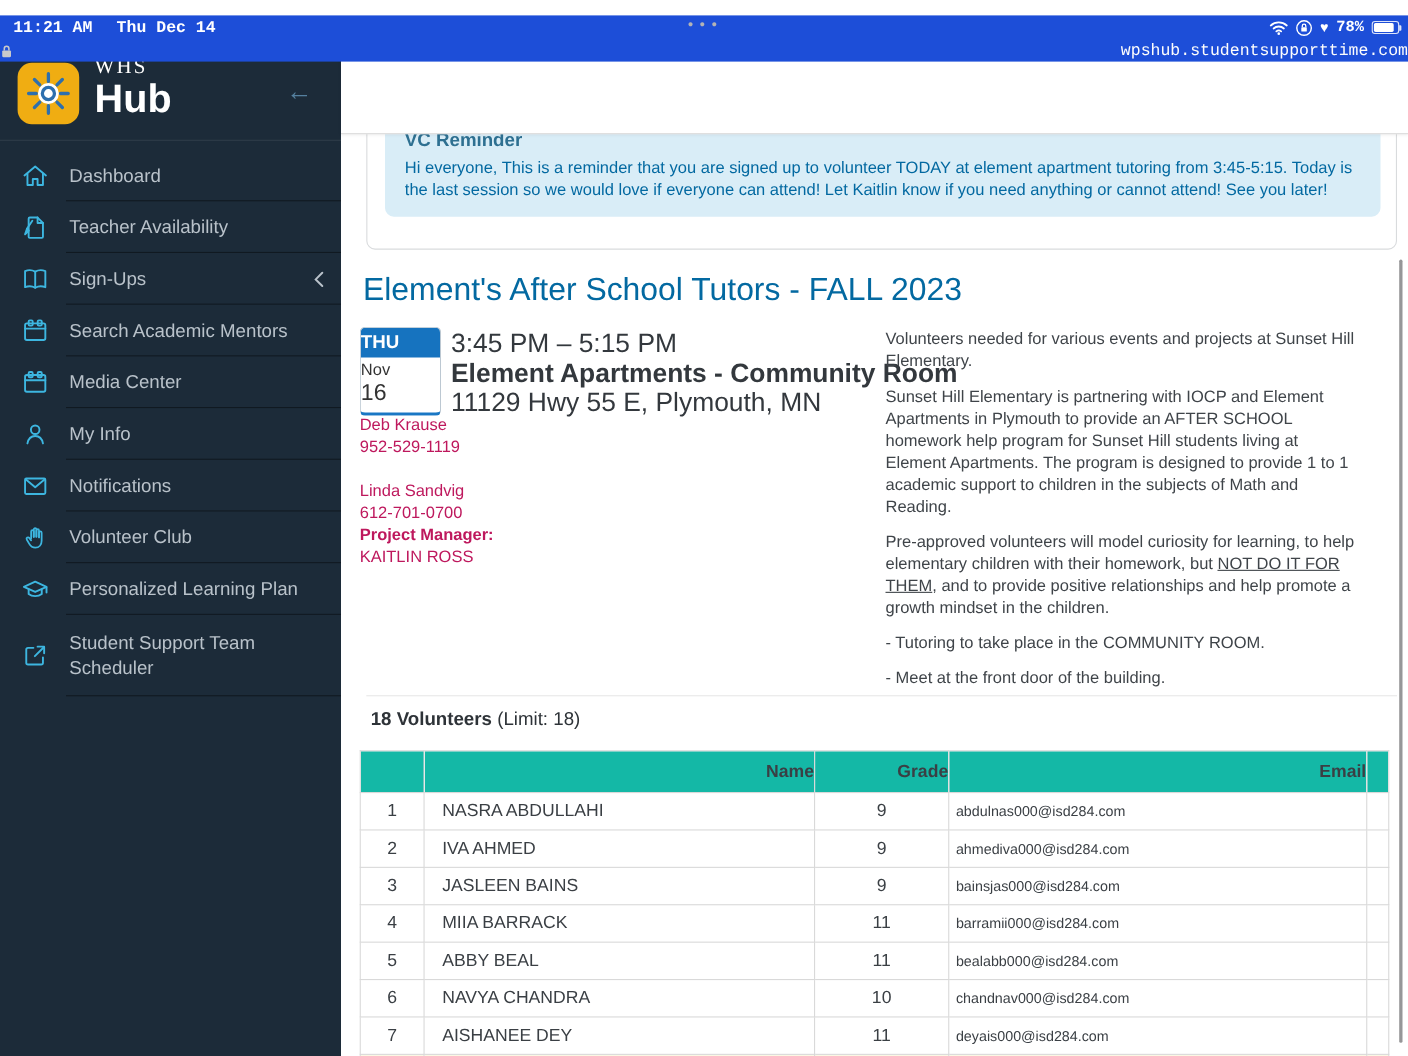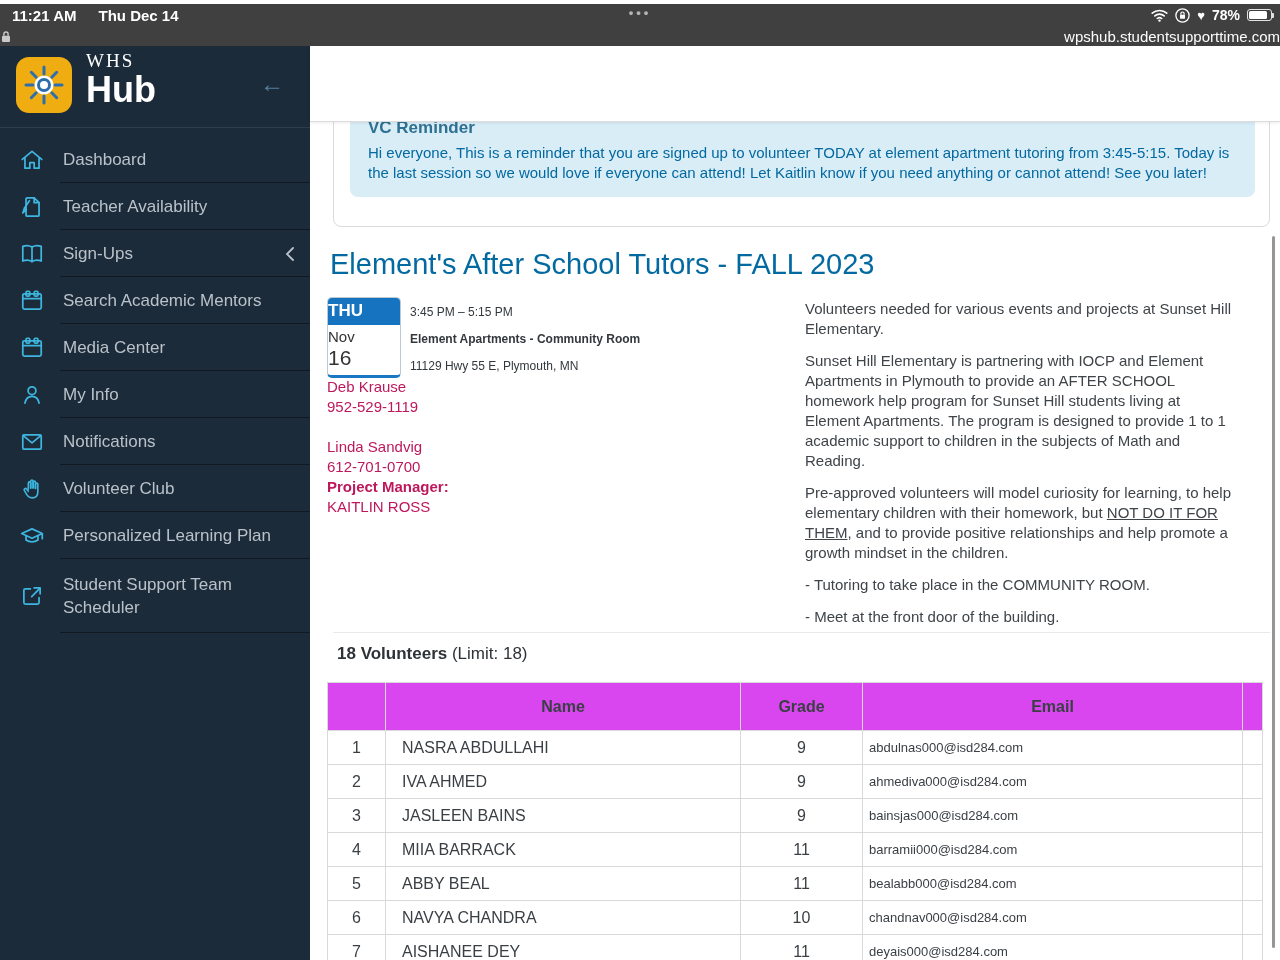--- a/index.html
+++ b/index.html
@@ -1,20 +1,20 @@
 <!DOCTYPE html>
 <html><head>
 <meta charset="utf-8">
 <style>
   * { margin:0; padding:0; box-sizing:border-box; }
   html,body { width:1280px; height:960px; overflow:hidden; background:#fff;
               font-family:"Liberation Sans", sans-serif; }
 
   
-  .topbar { position:absolute; left:0; top:4px; width:1280px; height:42px; background:#404040; z-index:50; }
+  .topbar { position:absolute; left:0; top:14px; width:1280px; height:42px; background:#1d4ed8; z-index:50;font-family:Liberation Mono, monospace; }
   .statusrow { position:absolute; left:0; top:0; right:0; height:22px; display:flex; align-items:center; color:#fff; font-size:15px; font-weight:600; }
   .statusrow .time { margin-left:12px; }
   .statusrow .date { margin-left:22px; }
   .statusrow .dots { position:absolute; left:50%; transform:translateX(-50%); color:#b3b3b5; font-size:13px; letter-spacing:3px; top:1px; }
   .statusright { position:absolute; right:8px; top:0; height:22px; display:flex; align-items:center; gap:7px; color:#fff; font-size:14px; font-weight:600; }
   .heart { font-size:13px; line-height:1; }
   .battery { position:relative; width:25px; height:12px; border:1px solid rgba(255,255,255,.85); border-radius:3px; }
   .battery .fill { position:absolute; left:1px; top:1px; bottom:1px; width:78%; background:#fff; border-radius:1.5px; }
   .battery .nub { position:absolute; right:-3px; top:3px; width:2px; height:5px; background:rgba(255,255,255,.85); border-radius:0 1px 1px 0; }
   .urlrow { position:absolute; left:0; top:22px; right:0; height:20px; display:flex; align-items:center; justify-content:space-between; gap:6px; color:#fdfdfd; font-size:15px; }
@@ -48,39 +48,39 @@
   .alert p { color:#0369a1; font-size:15px; line-height:20px; margin-top:5px; }
 
   .event-title { position:absolute; left:20px; top:206px; font-size:29px; color:#0369a1; font-weight:400;text-align:center; }
 
   .datecard { position:absolute; left:17px; top:255px; width:74px; text-align:left; border-radius:5px; overflow:hidden;
               border:1px solid #bcc8d2; border-bottom:3px solid #1a77c4; }
   .datecard .dc-top { background:#1673bf; color:#fff; font-size:17px; font-weight:700; padding:3px 0 4px; }
   .datecard .dc-month { font-size:15px; color:#333; padding-top:3px; }
   .datecard .dc-day { font-size:21px; color:#333; padding:1px 0 5px; }
 
-  .event-when { position:absolute; left:100px; top:257px; font-size:12px; color:#33383d; line-height:27px; }
+  .event-when { position:absolute; left:100px; top:257px; font-size:24px; color:#33383d; line-height:27px; }
   .event-when .loc { font-weight:700; }
 
   .contacts { position:absolute; left:17px; top:335px; font-size:15px; color:#be185d; line-height:20px; }
   .contacts .gap { height:20px; }
   .contacts .bold { font-weight:700; }
 
   .desc { position:absolute; left:495px; top:257px; width:430px; font-size:15px; color:#3f4449; line-height:20px; }
   .desc p { margin-bottom:12px; }
   .desc .u { text-decoration:underline; }
 
   .section-divider { position:absolute; left:23px; top:590px; width:937px; height:1px; background:#e8e8e8; }
 
   .vol-heading { position:absolute; left:27px; top:602px; font-size:17px; color:#2e3338; }
   .vol-heading .cnt { font-weight:700; }
 
   .vol-table { position:absolute; left:17px; top:640px; width:935px; border-collapse:collapse; table-layout:fixed; font-size:16px; color:#3a3f44; }
   .vol-table th, .vol-table td { border:1px solid #d9d9d9; overflow:hidden; white-space:nowrap; }
-  .vol-table th { background:#d946ef; height:48px; font-weight:700; text-align:center; }
+  .vol-table th { background:#14b8a6; height:38px; font-weight:700; text-align:right; }
   .vol-table td { height:34px; background:#fff; }
   .vol-table td.c { text-align:center; }
   .vol-table td.name { padding-left:16px; text-align:left; }
   .vol-table td.email { padding-left:6px; font-size:13px; text-align:left;margin-left:41px; }
   .vol-table tr.partial td { background:#fcf8e3; height:34px; }
 
   .scrollbar-thumb { position:absolute; right:5px; top:194px; width:3px; height:712px; background:#7c7c7e; border-radius:2px; opacity:.8; }
 
   svg { display:block; }
 </style>

